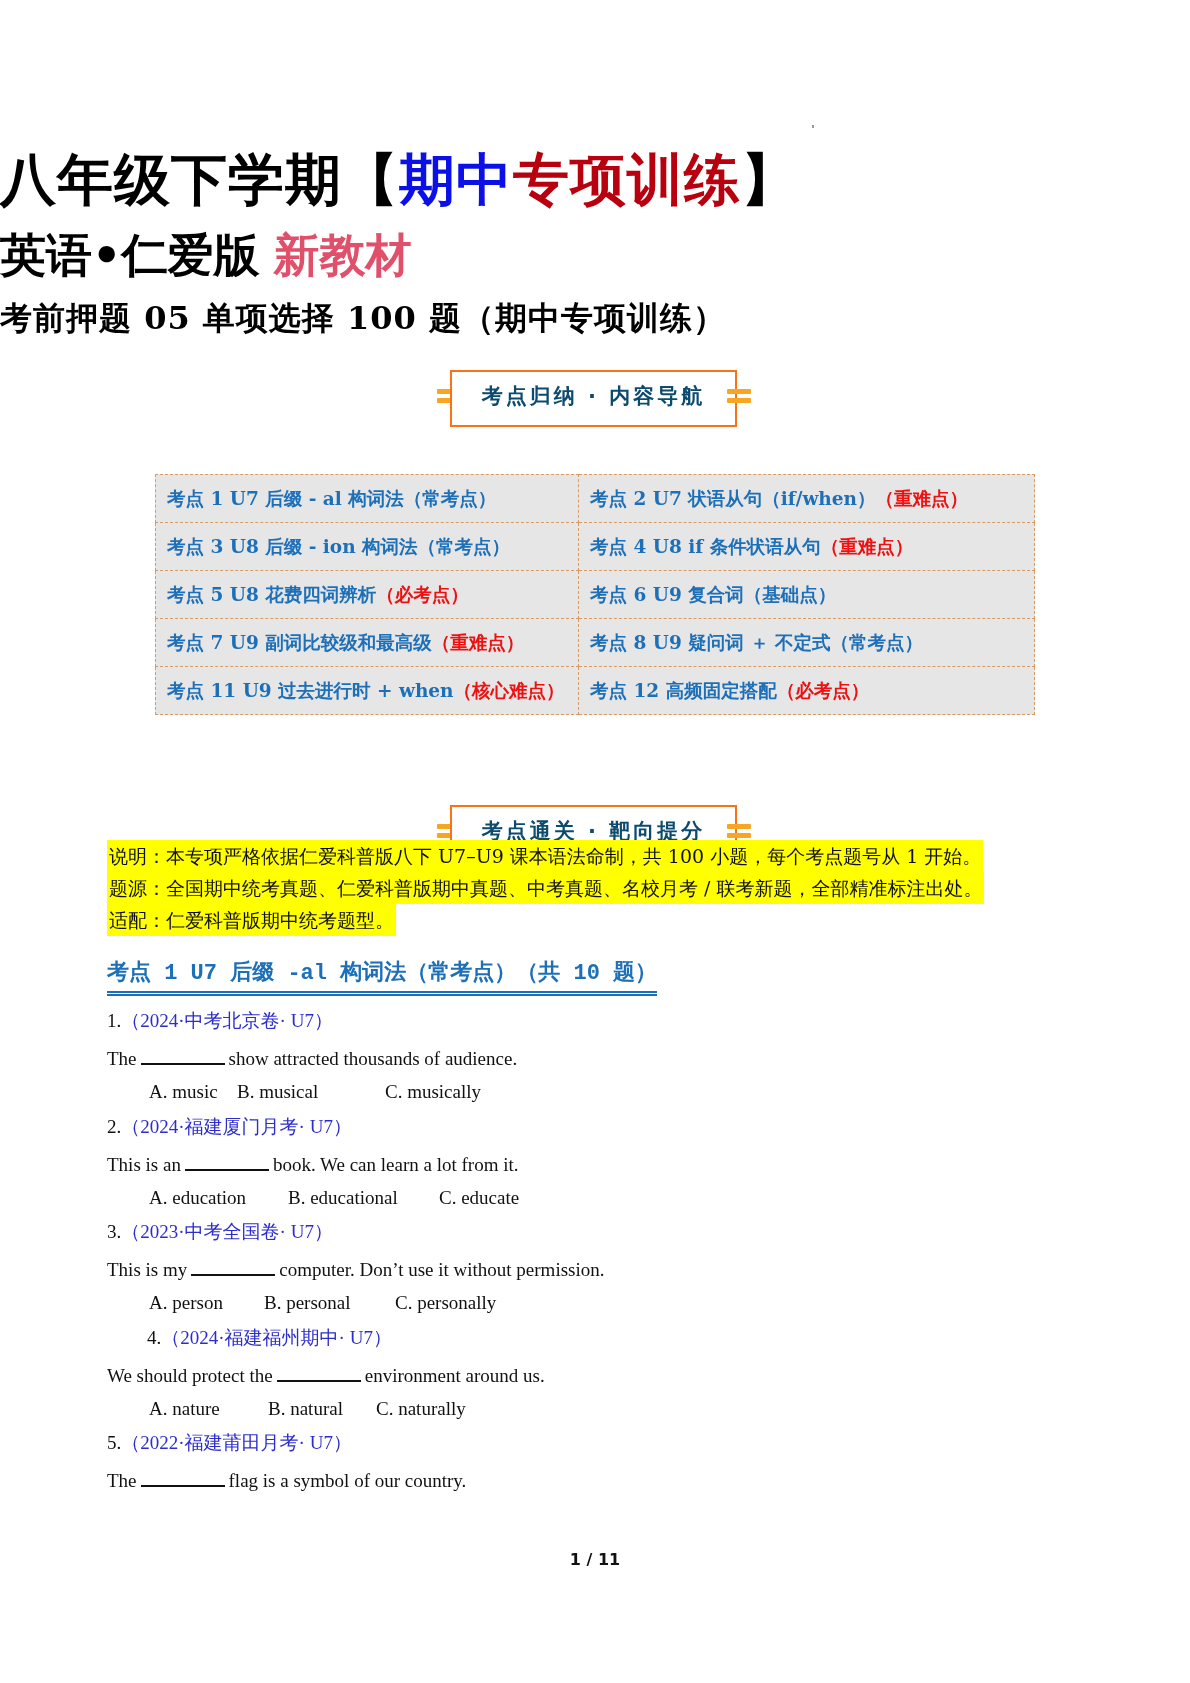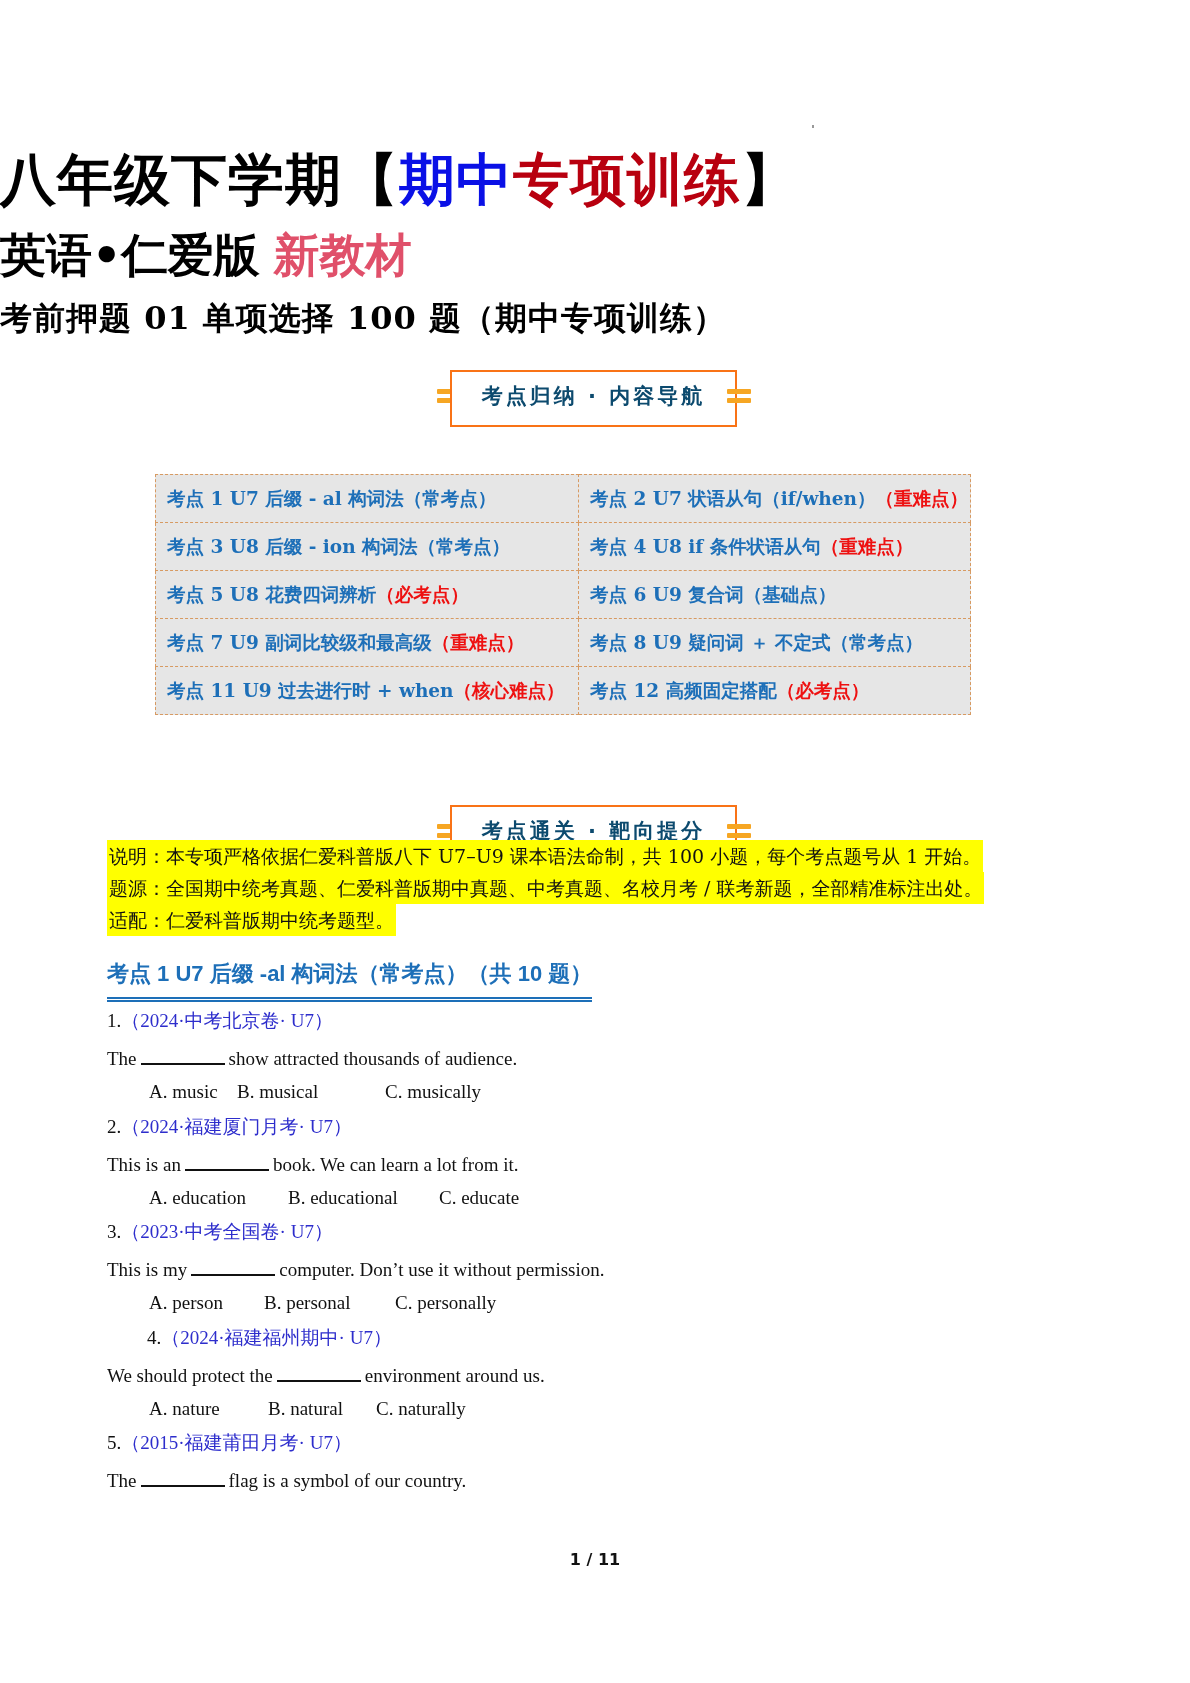--- a/index.html
+++ b/index.html
@@ -20,35 +20,35 @@
 
   .sec-box { position: absolute; left: 450px; width: 287px; height: 57px; border: 2px solid #f97316;
              box-sizing: border-box; background: #fff; text-align: center; line-height: 48px;
              font-family: "DejaVu Sans", sans-serif; font-weight: bold; font-size: 21px; color: #0c4a6e;
              letter-spacing: 3px; }
   .mark { position: absolute; width: 24px; height: 16px; }
   .mark::before, .mark::after { content: ""; position: absolute; left: 0; width: 24px; height: 5px;
              background: #f6a623; border-radius: 1px; }
   .mark::before { top: 1px; } .mark::after { top: 10px; }
 
-  .toc { position: absolute; left: 155px; top: 474px; width: 816px; border-collapse: collapse;
+  .toc { position: absolute; left: 155px; top: 474px; width: 880px; border-collapse: collapse;
          background: #e6e6e6; }
   .toc td { border: 1.5px dashed #d79a62; height: 47px; padding: 0 0 0 11px; vertical-align: middle;
             font-family: "DejaVu Serif", serif; font-weight: bold; font-size: 18.5px; color: #1d6fb8;
             white-space: nowrap; }
   .toc td.c1 { width: 411px; }
   .toc .tag { color: #ee1111; }
 
   .notes { position: absolute; left: 107px; top: 840px; font-family: "DejaVu Serif", serif;
            font-size: 19px; line-height: 32px; color: #111; }
   .notes .line { display: block; width: fit-content; background: #ffff00; padding: 0 2px; }
 
-  .heading { position: absolute; left: 107px; top: 958px; font-family: Liberation Sans, sans-serif;
+  .heading { position: absolute; left: 107px; top: 958px; font-family: Liberation Mono, monospace;
              font-weight: bold; font-size: 22px; color: #1d6fb8; line-height: 32px;
-             border-bottom: 5px double #1d6fb8; padding-bottom: 7px; }
+             border-bottom: 5px double #1d6fb8; padding-bottom: 1px; }
 
   .qsrc { position: absolute; left: 107px; font-size: 19px; line-height: 26px; color: #111; }
   .qsrc .src { color: #2d2dcc; }
   .qstem { position: absolute; left: 107px; font-size: 19px; line-height: 26px; color: #111; }
   .blank { display: inline-block; width: 84px; border-bottom: 2px solid #111; height: 18px;
            vertical-align: baseline; margin: 0 4px; }
   .qopts { position: absolute; left: 149px; font-size: 19px; line-height: 26px; color: #111;
            white-space: pre; }
   .qopts span { display: inline-block; }
 
@@ -60,21 +60,21 @@
 <body>
 
 <div class="dot-mark"></div>
 
 <div class="abs center title1">
   <span>八年级下学期【</span><span class="blue">期中</span><span class="red">专项训练</span><span>】</span>
 </div>
 <div class="abs center title2">
   <span>英语•仁爱版</span><span class="pink">新教材</span>
 </div>
-<div class="abs center title3">考前押题 01 单项选择 100 题（期中专项训练）</div>
+<div class="abs center title3">考前押题 05 单项选择 100 题（期中专项训练）</div>
 
 <div class="mark" style="left:437px; top:388px;"></div>
 <div class="sec-box" style="top:370px;">考点归纳 · 内容导航</div>
 <div class="mark" style="left:727px; top:388px;"></div>
 
 <table class="toc">
   <tbody id="toc-body">
       <tr>
         <td class="c1"><span>考点 1 U7  后缀 - al  构词法（常考点）</span><span class="tag"></span></td>
         <td class="c2"><span>考点 2 U7  状语从句（if/when）</span><span class="tag">（重难点）</span></td>
@@ -116,17 +116,17 @@
     <div class="qopts" style="top: 1079px;"><span style="position: absolute; left: 0px;">A. music</span><span style="position: absolute; left: 88px;">B. musical</span><span style="position: absolute; left: 236px;">C. musically</span></div>
     <div class="qsrc" style="top: 1113.5px;"><span>2.</span><span class="src">（2024·福建厦门月考· U7）</span></div>
     <div class="qstem" style="top: 1150.5px;"><span>This is an</span><span class="blank"></span><span>book. We can learn a lot from it.</span></div>
     <div class="qopts" style="top: 1184.5px;"><span style="position: absolute; left: 0px;">A. education</span><span style="position: absolute; left: 139px;">B. educational</span><span style="position: absolute; left: 290px;">C. educate</span></div>
     <div class="qsrc" style="top: 1219px;"><span>3.</span><span class="src">（2023·中考全国卷· U7）</span></div>
     <div class="qstem" style="top: 1256px;"><span>This is my</span><span class="blank"></span><span>computer. Don’t use it without permission.</span></div>
     <div class="qopts" style="top: 1290px;"><span style="position: absolute; left: 0px;">A. person</span><span style="position: absolute; left: 115px;">B. personal</span><span style="position: absolute; left: 246px;">C. personally</span></div>
     <div class="qsrc" style="top: 1324.5px; margin-left: 40px;"><span>4.</span><span class="src">（2024·福建福州期中· U7）</span></div>
     <div class="qstem" style="top: 1361.5px;"><span>We should protect the</span><span class="blank"></span><span>environment around us.</span></div>
     <div class="qopts" style="top: 1395.5px;"><span style="position: absolute; left: 0px;">A. nature</span><span style="position: absolute; left: 119px;">B. natural</span><span style="position: absolute; left: 227px; text-align: right;">C. naturally</span></div>
-    <div class="qsrc" style="top: 1430px;"><span>5.</span><span class="src">（2015·福建莆田月考· U7）</span></div>
+    <div class="qsrc" style="top: 1430px;"><span>5.</span><span class="src">（2022·福建莆田月考· U7）</span></div>
     <div class="qstem" style="top: 1467px;"><span>The</span><span class="blank"></span><span>flag is a symbol of our country.</span></div>
   </div>
 
 <div class="pagenum">1 / 11</div>
 
 </body></html>

